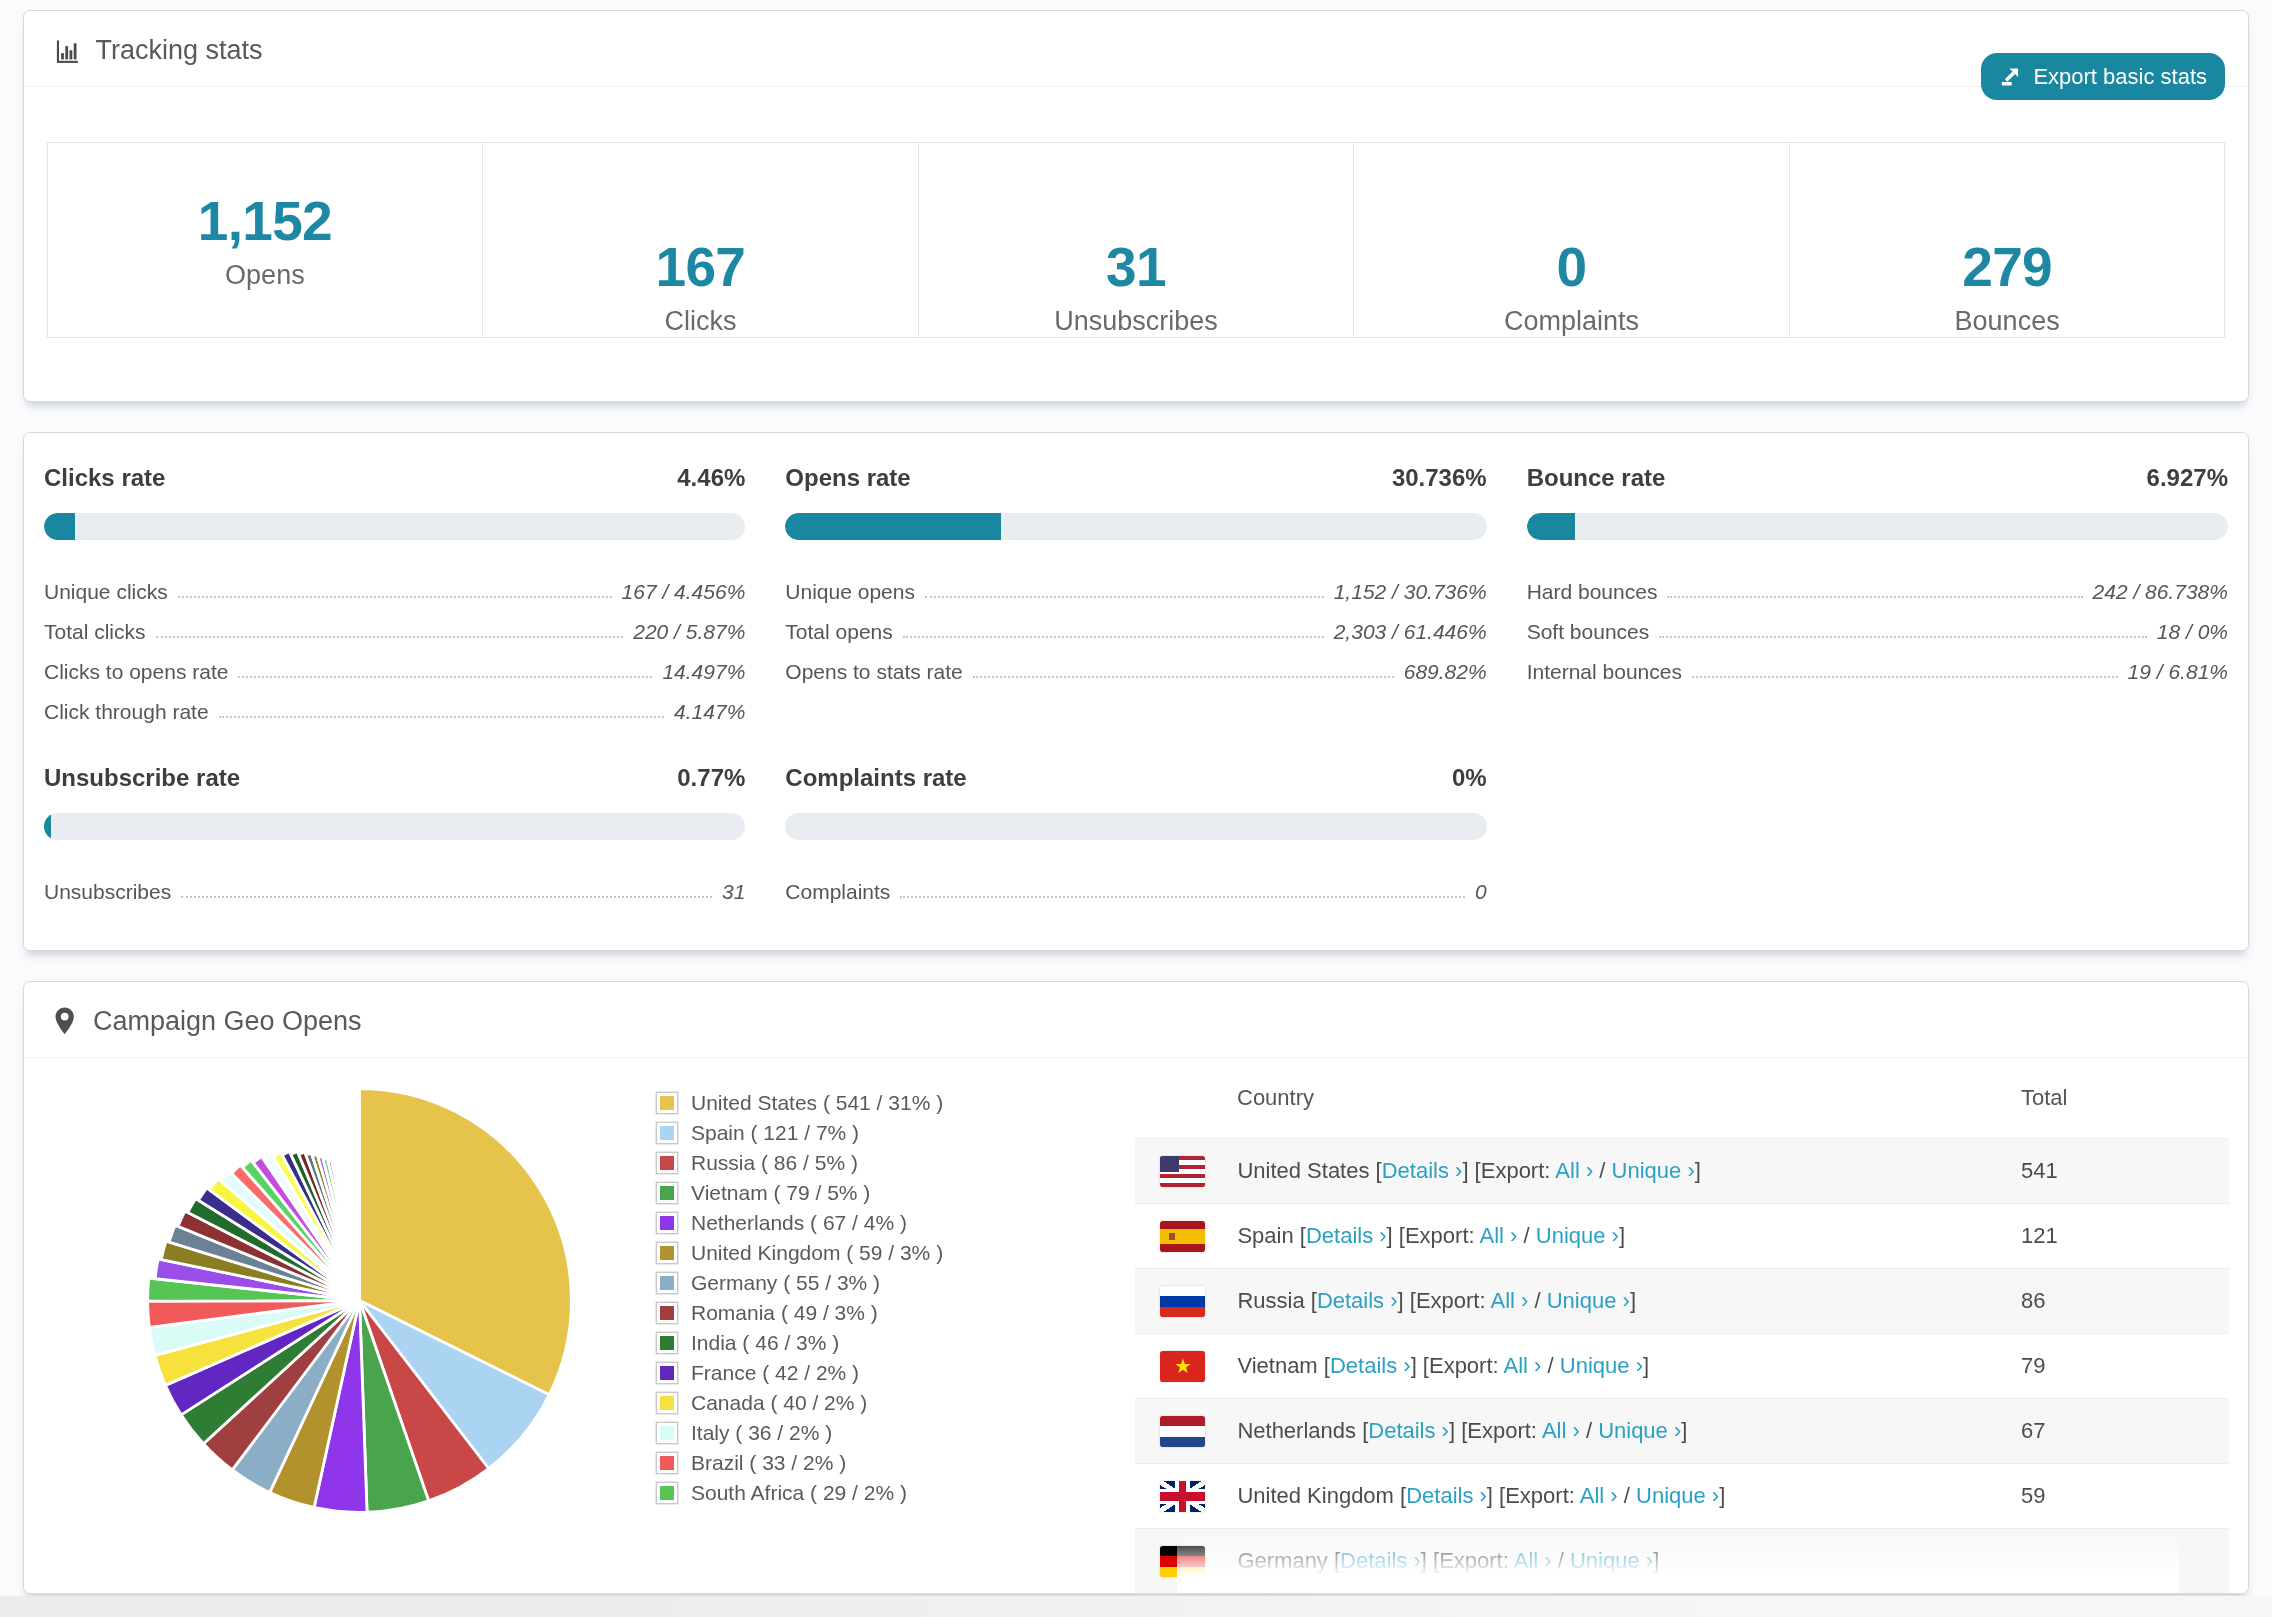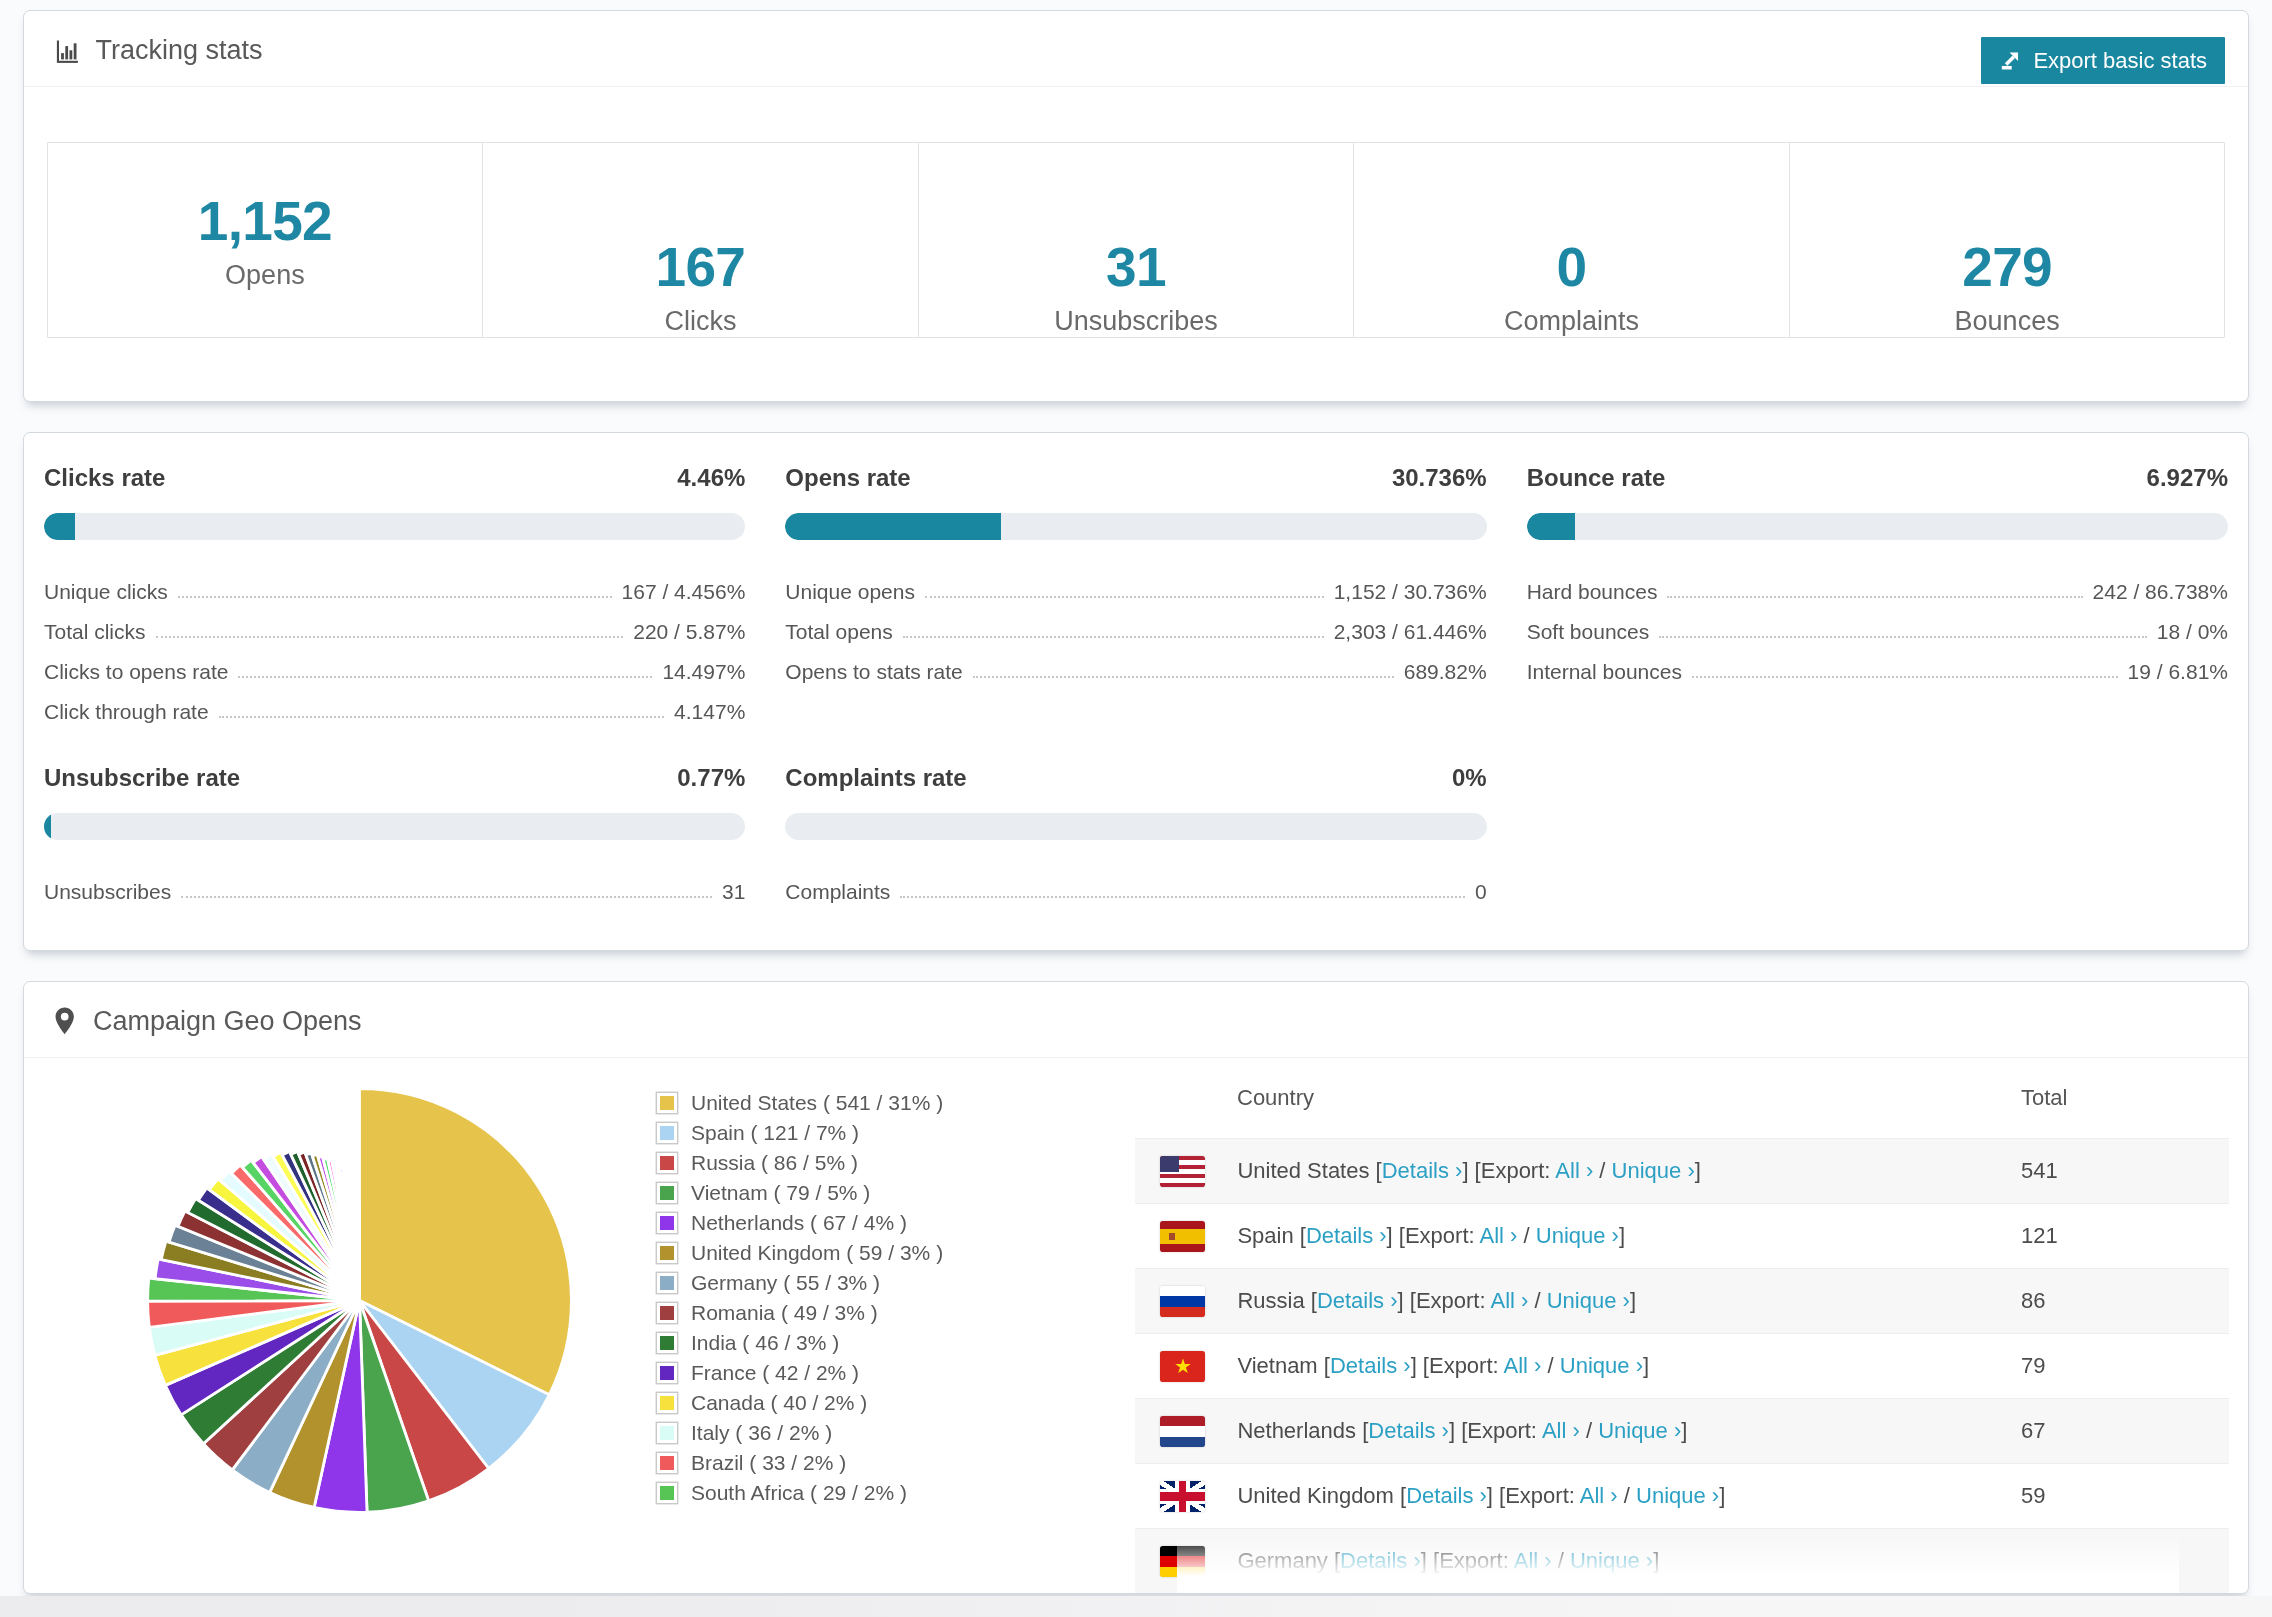--- a/index.html
+++ b/index.html
@@ -21,23 +21,23 @@
 
   .card-head{
     display:flex;align-items:center;gap:15.5px;
     padding:24px 28px 20px 28px;border-bottom:1.4px solid #f1f1f3;
     font-size:27px;color:#595959;
   }
   .card-head svg{flex:none;}
 
   
   .export-btn{
-    position:absolute;top:26px;right:22.6px;height:47px;
+    position:absolute;top:42px;right:22.6px;height:47px;
     display:flex;align-items:center;gap:11.3px;padding:0 18.4px;
-    background:#1a87a1;border:none;border-radius:1px;cursor:pointer;
+    background:#1a87a1;border:none;border-radius:16px;cursor:pointer;
     color:#fff;font-size:22px;font-family:"Liberation Sans",sans-serif;
   }
   .stats-box{
     position:absolute;left:22.6px;right:22.6px;top:131px;height:196px;
     display:flex;border:1.4px solid #e2e3e5;border-radius:1px;box-sizing:border-box;
   }
   .stat-cell{flex:1;display:flex;flex-direction:column;align-items:center;justify-content:center;}
   .stat-cell + .stat-cell{border-left:1.4px solid #e2e3e5;justify-content:flex-end;}
   .stat-value{font-size:55px;font-weight:bold;color:#1e87a3;letter-spacing:-0.7px;}
   .stat-label{font-size:27px;color:#6a6a6a;margin-top:7px;}
@@ -47,21 +47,21 @@
     display:grid;grid-template-columns:repeat(3,1fr);
     column-gap:40px;row-gap:40px;padding:31px 20px;
   }
   .rb-head{display:flex;justify-content:space-between;align-items:baseline;
     font-size:24px;font-weight:bold;color:#3e3e3e;margin-bottom:21px;}
   .bar{height:27px;background:#e9edf1;border-radius:13.4px;overflow:hidden;}
   .bar-fill{height:100%;background:#1a87a1;border-radius:13.4px 0 0 13.4px;}
   .rb-rows{margin-top:24px;}
   .rate-row{display:flex;align-items:flex-end;height:40px;font-size:21px;color:#565656;}
   .leader{flex:1;border-bottom:2.1px dotted #c6c6c6;margin:0 10px 6.4px 10px;}
-  .rate-row .val{white-space:nowrap;}
+  .rate-row .val{white-space:nowrap;font-style:italic;}
 
   
   .geo-body{position:relative;height:534px;}
   #pie-wrap{position:absolute;left:113px;top:20px;width:445px;height:445px;}
   #legend{position:absolute;left:625px;top:30px;}
   .lg-item{display:flex;align-items:center;height:30px;gap:14px;font-size:21px;color:#5a5a5a;padding-left:8px;}
   .lg-swatch{width:14px;height:14px;border:3.5px solid #fff;box-shadow:0 0 0 1.4px #c9c9c9;flex:none;}
 
   #geo-table{position:absolute;left:1111px;top:0;width:1094px;}
   .th,.trow{display:flex;align-items:center;box-sizing:border-box;}

